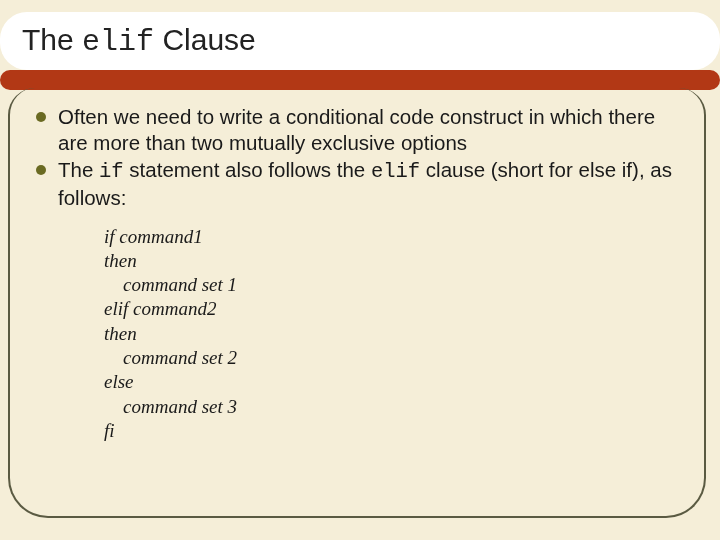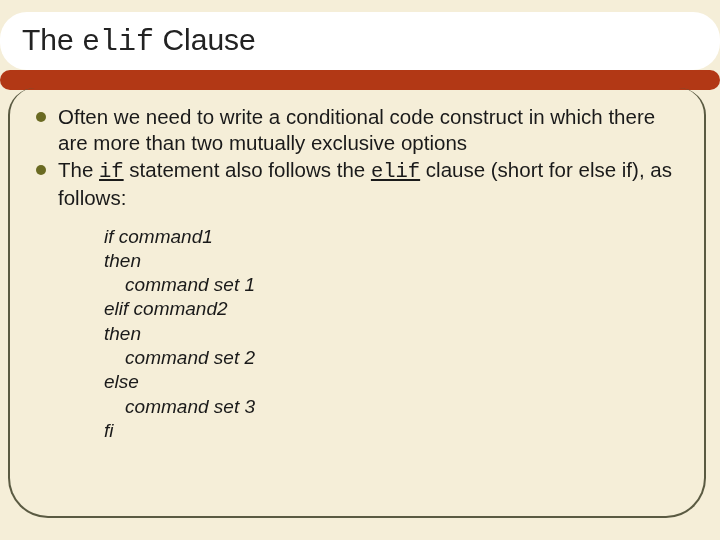--- a/index.html
+++ b/index.html
@@ -71,27 +71,26 @@
     position: absolute;
     left: 4px;
     top: 8px;
     width: 10px;
     height: 10px;
     background: #6a6a22;
     border-radius: 50%;
   }
   .inline-code {
     font-family: "Courier New", Courier, monospace;
-    text-decoration: underline;
   }
   .italic { }
   .code-block {
     margin-top: 14px;
     margin-left: 72px;
-    font-family: Liberation Sans, sans-serif;
+    font-family: Liberation Serif, serif;
     font-size: 19px;
     line-height: 1.28;
     color: #1a1a1a;
     font-style: italic;
     white-space: pre;
   }
 </style>
 </head>
 <body>
 

